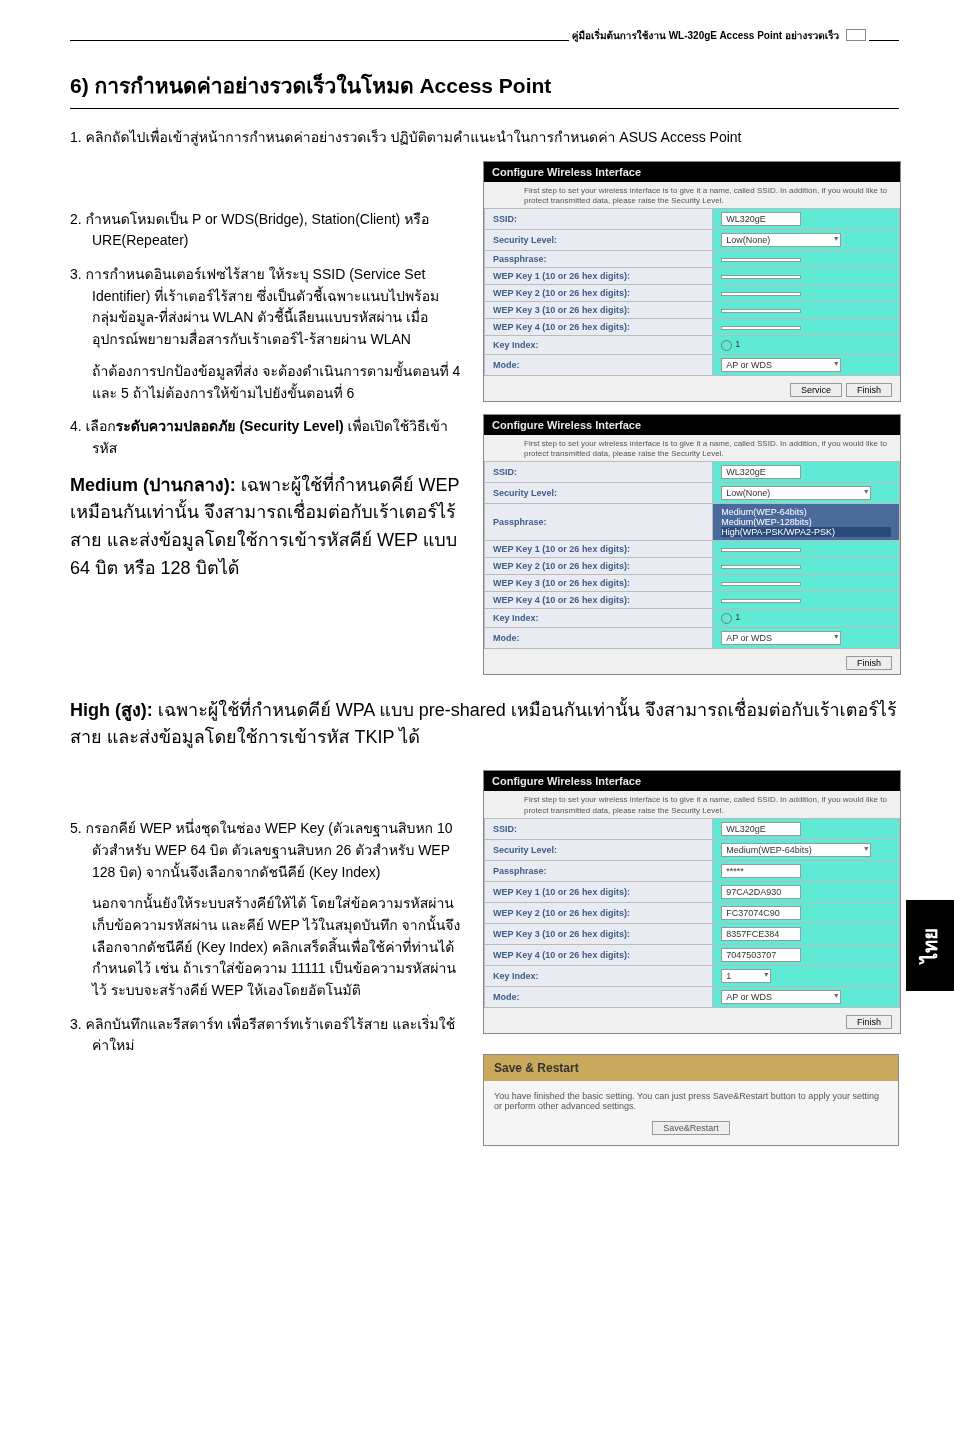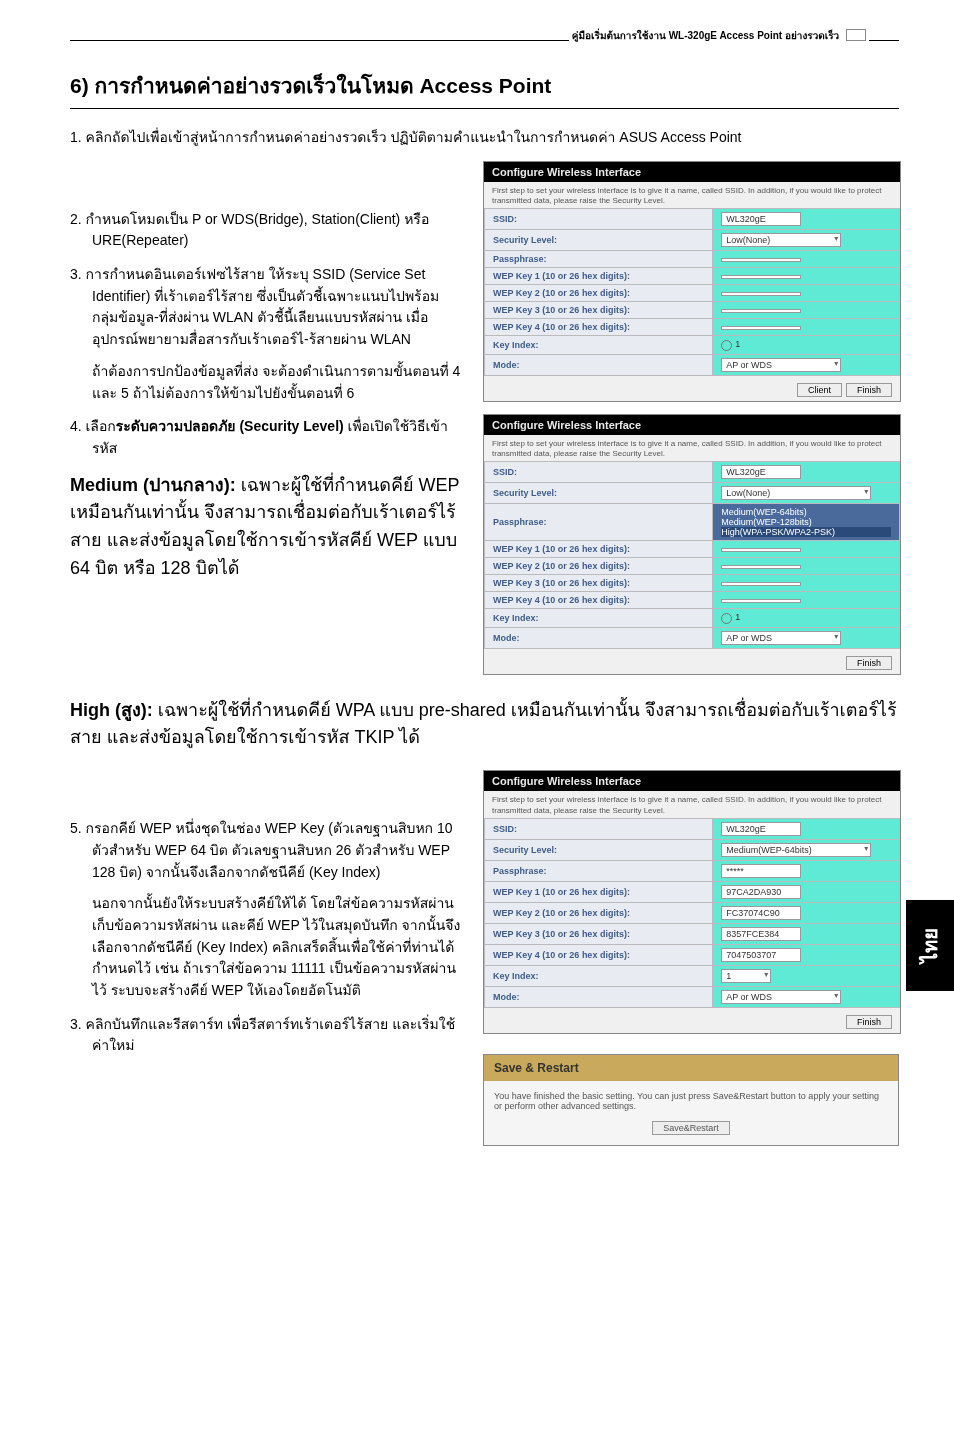--- a/index.html
+++ b/index.html
@@ -95,20 +95,21 @@
     color: #e8e8e8;
     font-size: 11px;
     font-weight: bold;
     padding: 4px 8px;
   }
   .panel-desc {
     font-size: 8px;
     color: #555;
     padding: 4px 8px 2px 8px;
     line-height: 1.3;
+    margin-left: 32px;
   }
   .panel-table {
     width: 100%;
     border-collapse: collapse;
   }
   .panel-table td {
     border: 1px solid #bbb;
     padding: 3px 8px;
     font-size: 9px;
     color: #333;
@@ -273,21 +274,21 @@
                 <td>Key Index:</td>
               <td><span class="radio"></span><span>1</span></td>
               </tr>
           <tr>
                 <td>Mode:</td>
               <td><span class="select-box">AP or WDS</span></td>
               </tr>
         </tbody>
           </table>
         <div class="panel-footer">
-          <span class="btn">Client</span>
+          <span class="btn">Service</span>
           <span class="btn">Finish</span>
         </div>
       </div>
 
       <div class="panel">
         <div class="panel-title">Configure Wireless Interface</div>
         <div class="panel-desc">First step to set your wireless interface is to give it a name, called SSID. In addition, if you would like to protect transmitted data, please raise the Security Level.</div>
         <table class="panel-table">
           <tbody>
               <tr>

